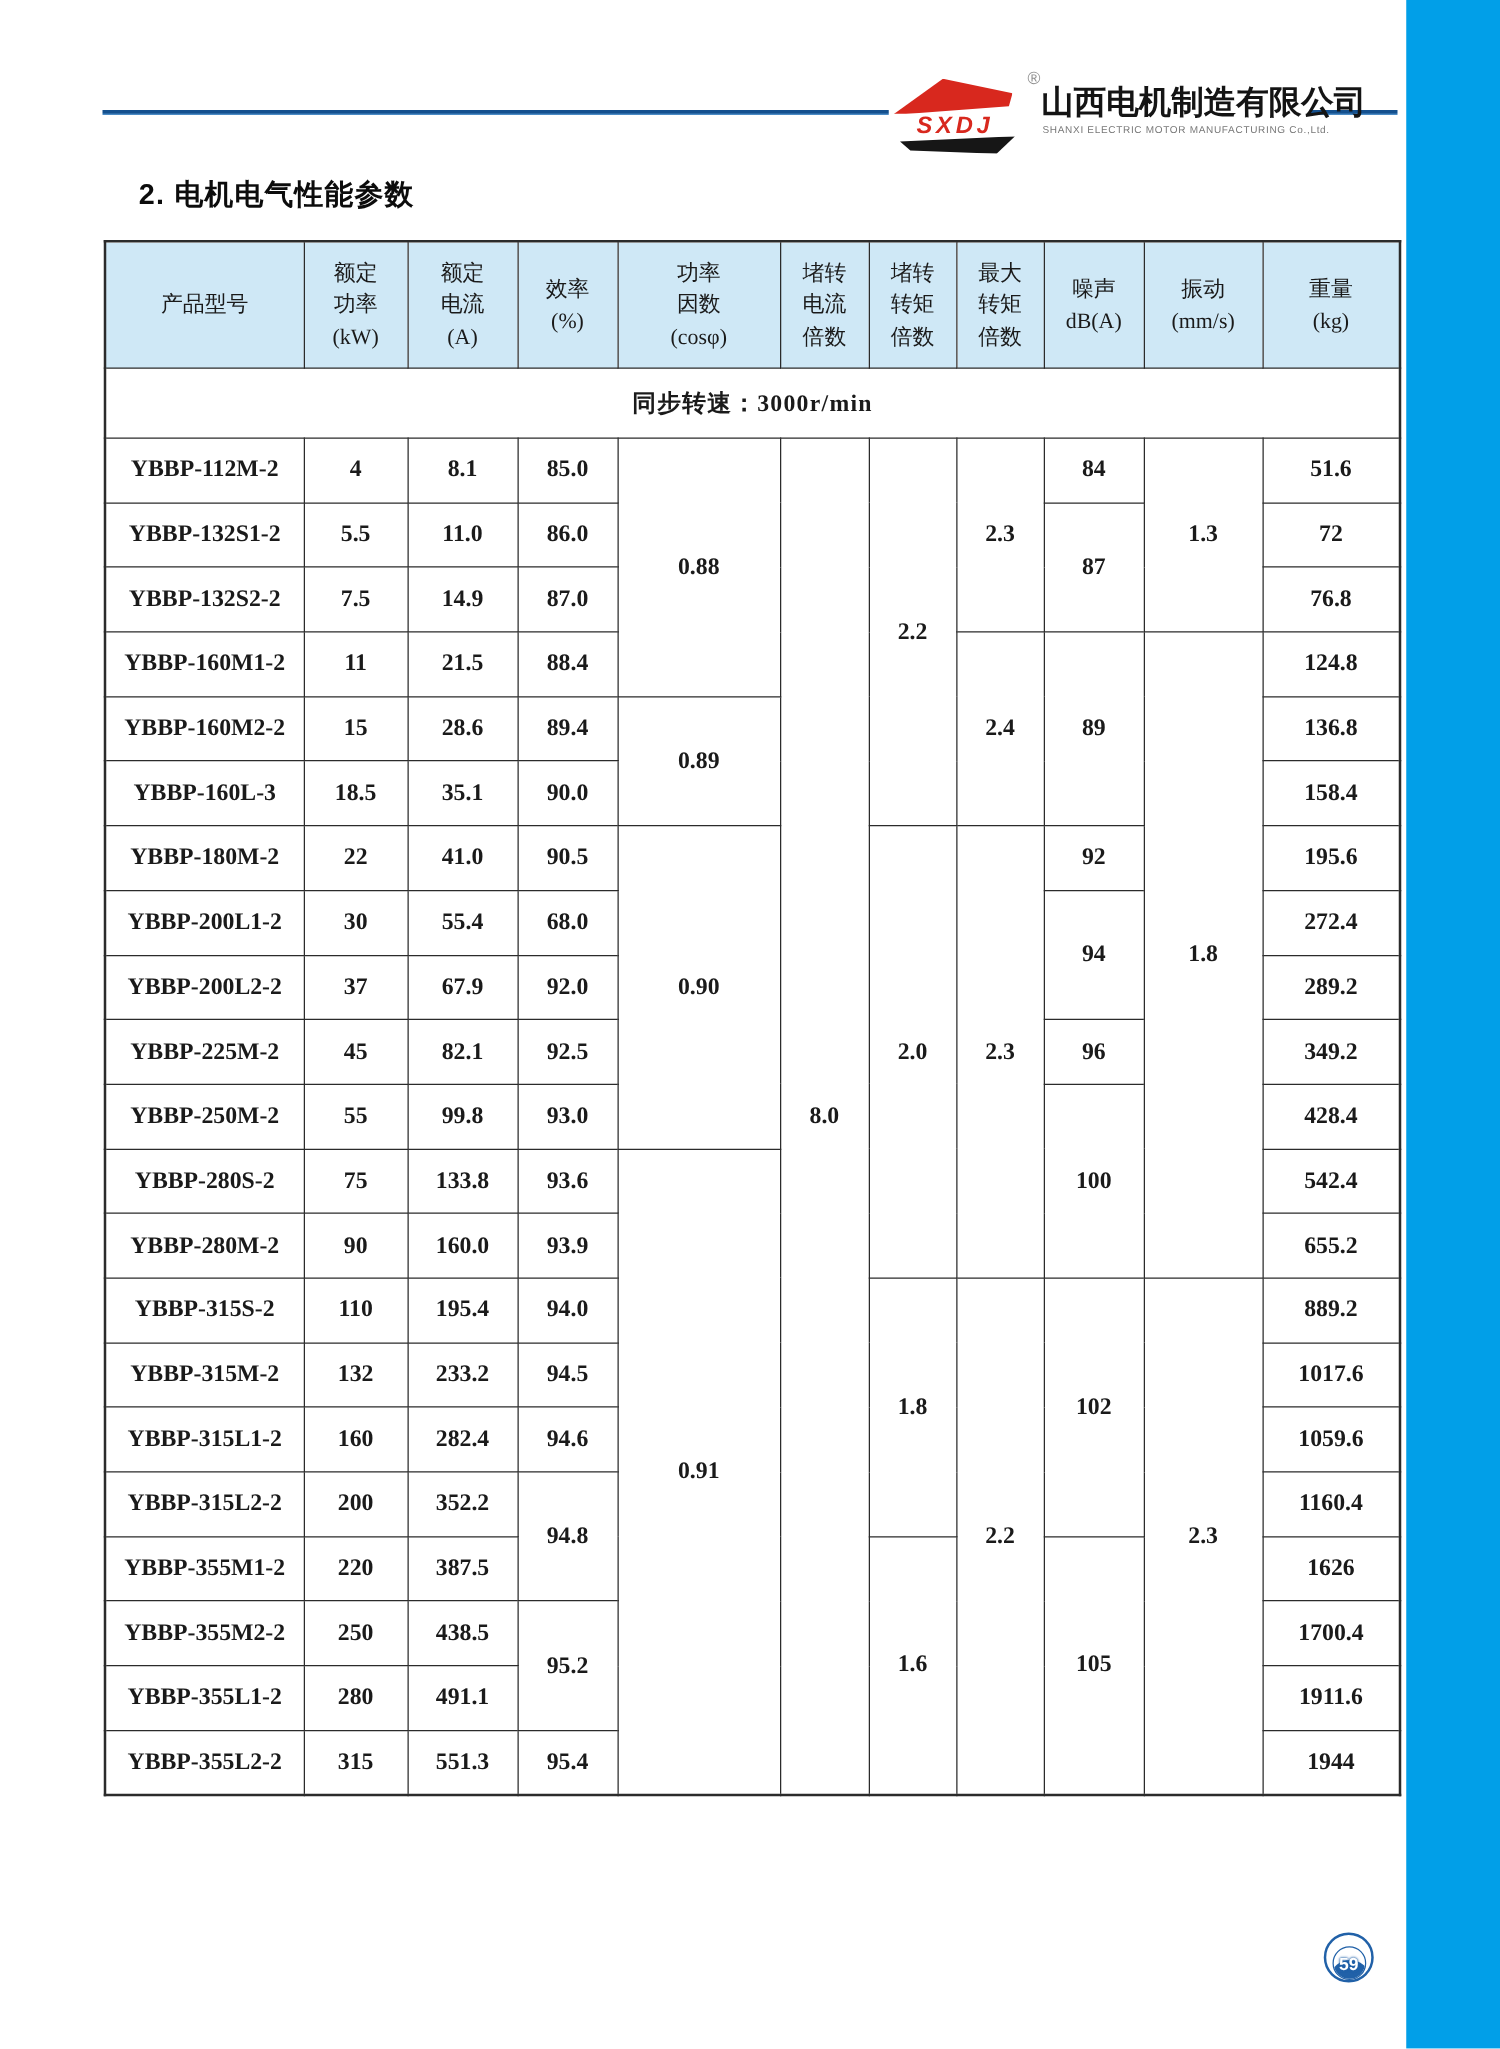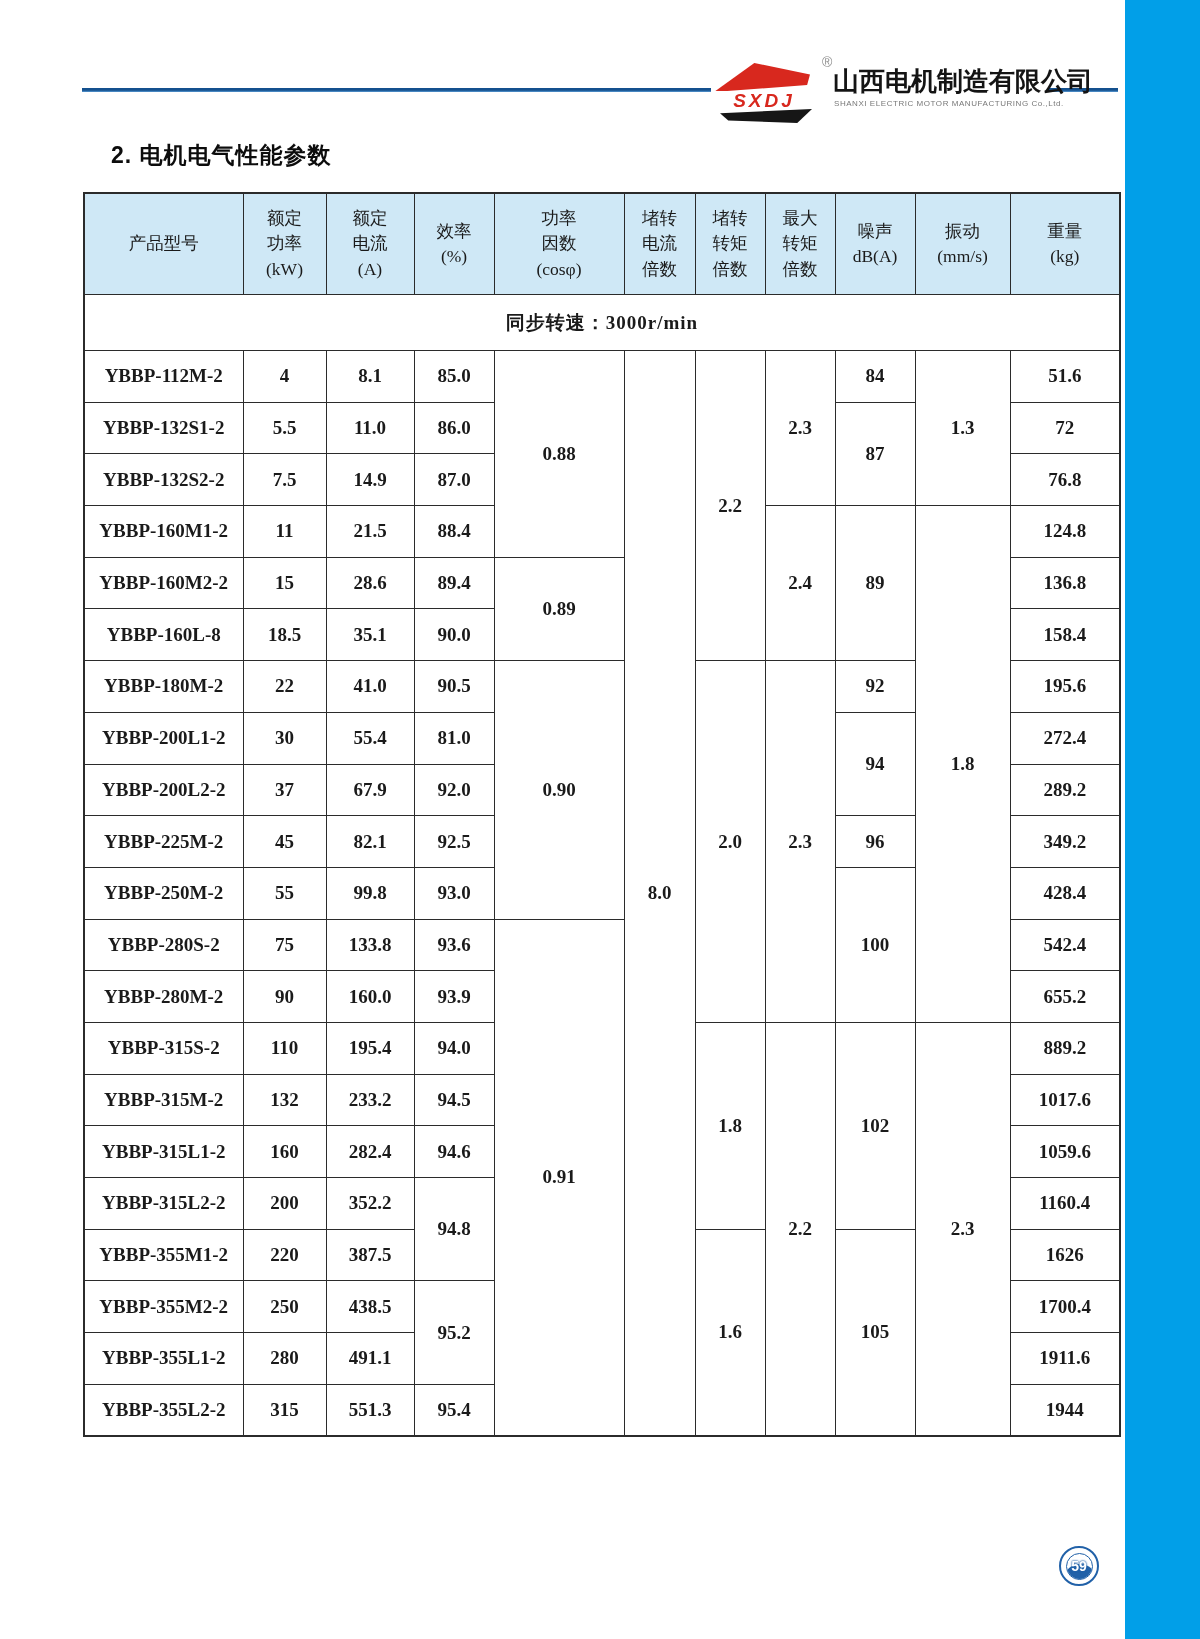--- a/index.html
+++ b/index.html
@@ -42,21 +42,21 @@
          padding:0;overflow:hidden;}
   table.params thead th{background:var(--header-fill,#cfe8f6);font-weight:normal;font-size:17.5px;
          line-height:1.45;height:100px;}
   tr.speed-row td{height:55px;font-size:19px;letter-spacing:1px;}
   table.params tbody tr{height:51.7px;font-weight:bold;}
   table.params tbody td{font-size:19px;}
 
   
   .page-badge{position:absolute;left:1059px;top:1546px;width:40px;height:40px;border-radius:50%;
          border:2.5px solid var(--badge-blue,#2161a8);background:#fff;box-sizing:border-box;
-         display:flex;align-items:center;justify-content:center;}
+         display:flex;align-items:flex-end;justify-content:center;}
   .page-badge .inner{position:relative;width:27px;height:27px;border-radius:50%;
          border:1.5px solid var(--badge-blue,#2161a8);background:#fff;box-sizing:border-box;overflow:hidden;
          display:flex;align-items:center;justify-content:center;}
   .page-badge .hill{position:absolute;left:-2px;bottom:-1px;width:30px;height:16px;
          background:var(--badge-blue,#2161a8);border-radius:55% 55% 0 0 / 90% 90% 0 0;}
   .page-badge .num{position:relative;z-index:2;font-family:"Liberation Sans","DejaVu Sans",sans-serif;
          font-weight:bold;font-size:14px;color:#fff;line-height:1;
          text-shadow:0 0 2px var(--badge-blue,#2161a8),0 0 2px var(--badge-blue,#2161a8);}
 </style>
 </head>
@@ -193,42 +193,42 @@
         </tr>
         <tr>
           <td>YBBP-160M2-2</td>
           <td>15</td>
           <td>28.6</td>
           <td>89.4</td>
           <td rowspan="2">0.89</td>
           <td>136.8</td>
         </tr>
         <tr>
-          <td>YBBP-160L-8</td>
+          <td>YBBP-160L-3</td>
           <td>18.5</td>
           <td>35.1</td>
           <td>90.0</td>
           <td>158.4</td>
         </tr>
         <tr>
           <td>YBBP-180M-2</td>
           <td>22</td>
           <td>41.0</td>
           <td>90.5</td>
           <td rowspan="5">0.90</td>
           <td rowspan="7">2.0</td>
           <td rowspan="7">2.3</td>
           <td>92</td>
           <td>195.6</td>
         </tr>
         <tr>
           <td>YBBP-200L1-2</td>
           <td>30</td>
           <td>55.4</td>
-          <td>81.0</td>
+          <td>68.0</td>
           <td rowspan="2">94</td>
           <td>272.4</td>
         </tr>
         <tr>
           <td>YBBP-200L2-2</td>
           <td>37</td>
           <td>67.9</td>
           <td>92.0</td>
           <td>289.2</td>
         </tr>

